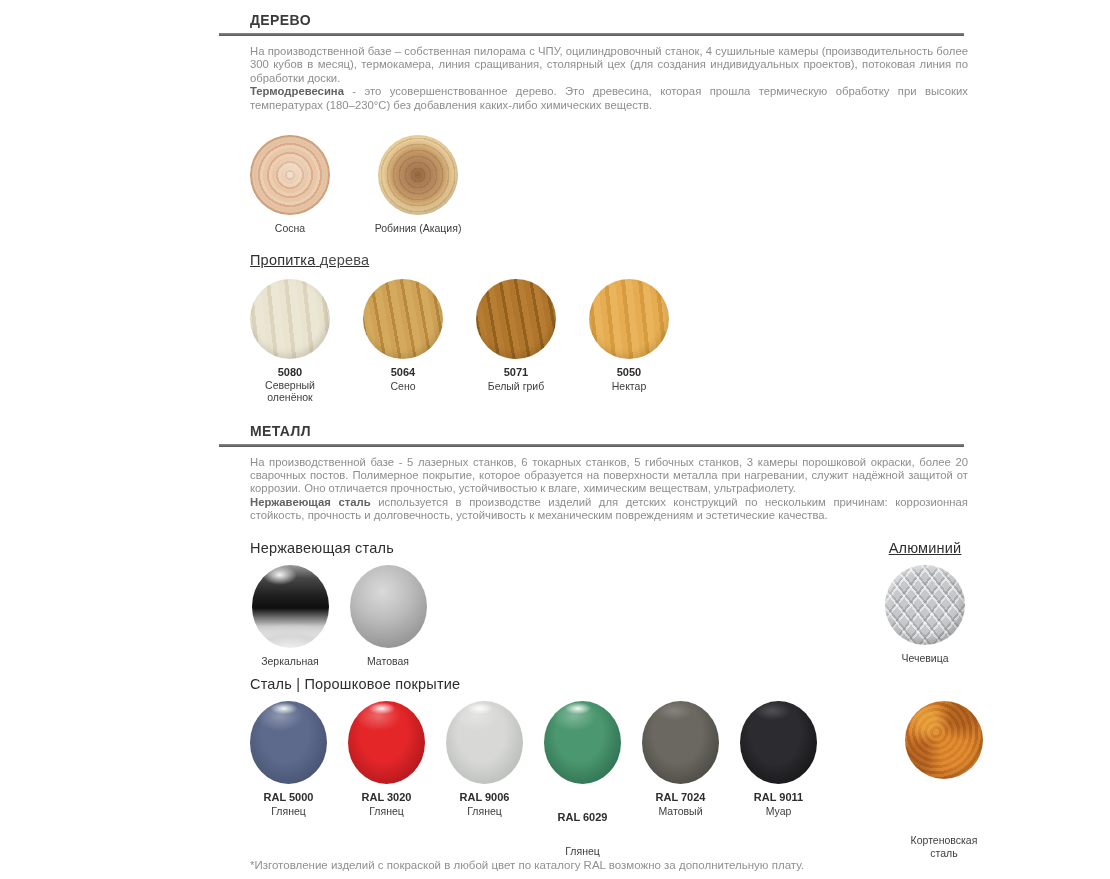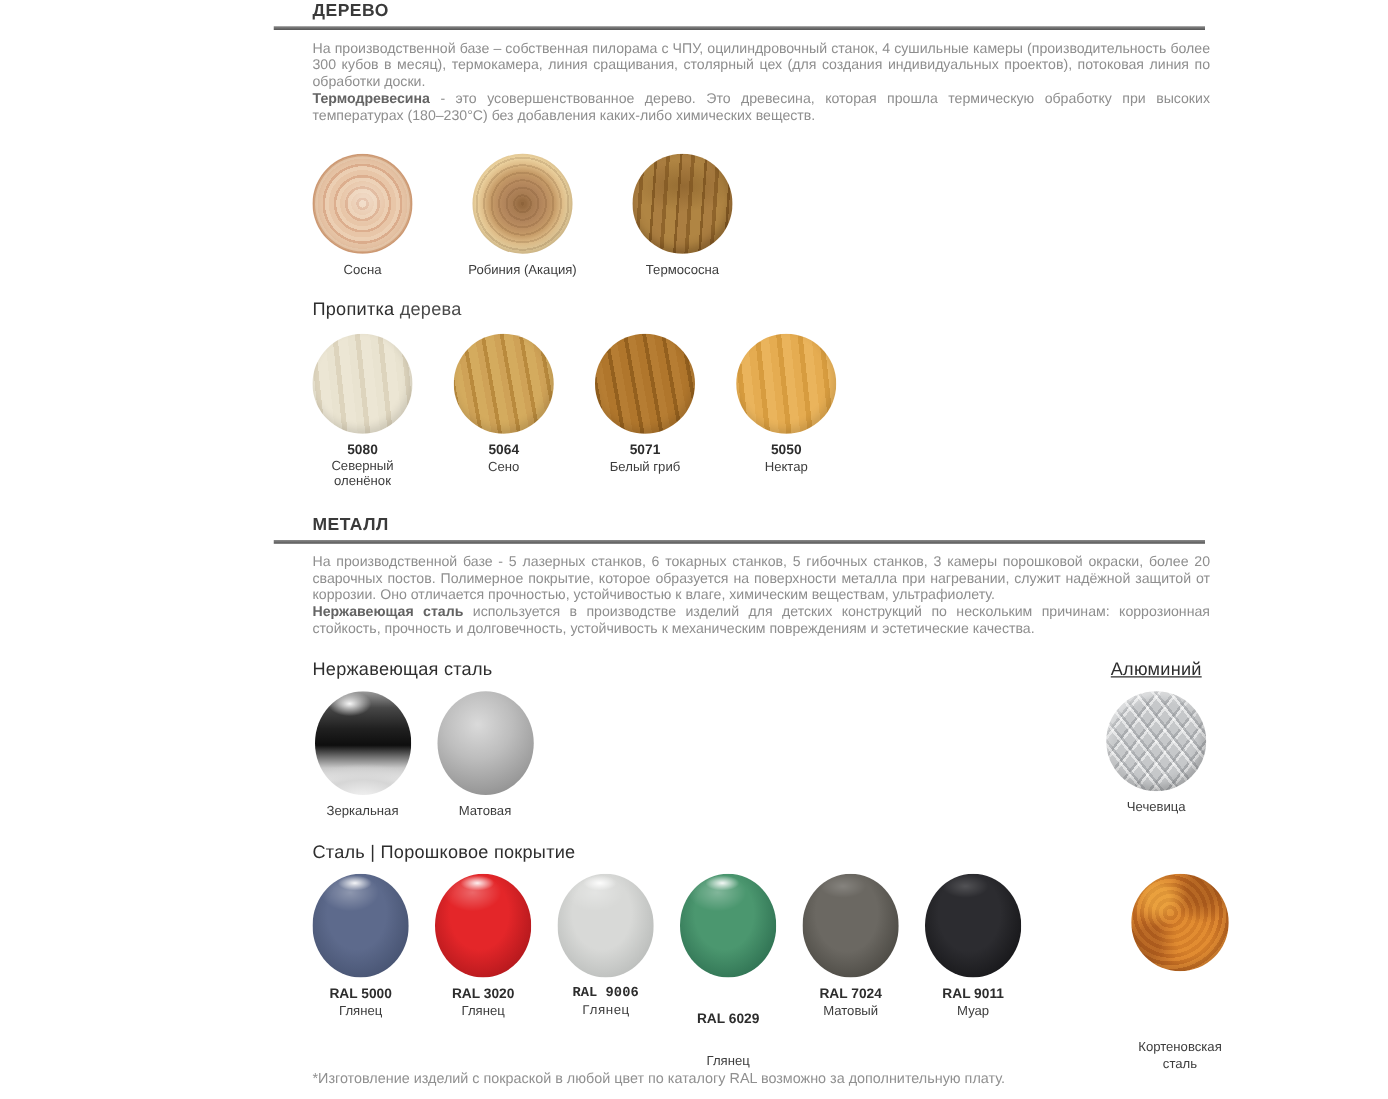--- a/index.html
+++ b/index.html
@@ -4,21 +4,21 @@
 <style>
   html,body{margin:0;padding:0;background:#fff;}
   .page{
     position:relative;
     width:1110px;height:879px;
     background:#ffffff;
     font-family:"Liberation Sans", sans-serif;
     overflow:hidden;
   }
   .content{
-    position:absolute;left:250px;top:0;width:718px;
+    position:absolute;left:250px;top:12px;width:718px;
   }
   
   .sec-title{
     font-size:14px;font-weight:bold;color:#3a3a3a;letter-spacing:.4px;
   }
   .sec-rule{
     height:3px;width:745px;margin:5px 0 9px -31px;
     background:linear-gradient(180deg,#8a8a8a,#555555);
     border:none;
   }
@@ -139,25 +139,25 @@
   }
   .corten-item{margin-left:66px;gap:46px;}
   .corten-item .sw-label{margin-top:9px;}
 
   .footnote{
     font-size:11.5px;color:#909090;
   }
 
   
   .mt-row1{margin-top:23px;gap:48px;}
-  .imp-head{margin-top:17px;}
+  .imp-head{margin-top:17px;text-decoration:underline;}
   .imp-row{margin-top:11px;gap:33px;}
   .metal-sec{margin-top:19px;}
   .metal-cols{margin-top:17px;}
-  .powder-head{margin-top:19px;}
+  .powder-head{margin-top:9px;}
   .powder-row{margin-top:9px;}
 </style>
 </head>
 <body>
 
 <div class="page">
   <div class="content">
 
     <div>
       <div class="sec-title">ДЕРЕВО</div>
@@ -167,24 +167,20 @@
       </p>
 
       <div class="swatch-row mt-row1">
         <div class="swatch-item">
           <div class="sw sw-pine" style="--c1: #e3bd9c;"></div>
           <div class="sw-label">Сосна</div>
         </div>
         <div class="swatch-item">
           <div class="sw sw-robinia rings" style="--c1: #c49a66;"></div>
           <div class="sw-label">Робиния (Акация)</div>
-        </div>
-        <div class="swatch-item">
-          <div class="sw sw-thermo" style="--c1: #a2763b;"></div>
-          <div class="sw-label">Термососна</div>
         </div>
       </div>
 
       <div class="subhead imp-head">
         <span>Пропитка</span>
         <span class="light">дерева</span>
       </div>
 
       <div class="swatch-row imp-row">
         <div class="swatch-item">
@@ -245,21 +241,21 @@
         <div class="swatch-item" style="width:77px;">
           <div class="ral" style="--c1: #5d6a8c; --c2: #3f4b68;"></div>
           <div class="sw-code">RAL 5000</div>
           <div class="sw-finish">Глянец</div>
         </div>
         <div class="swatch-item" style="width:77px;">
           <div class="ral" style="--c1: #e42629; --c2: #a01318;"></div>
           <div class="sw-code">RAL 3020</div>
           <div class="sw-finish">Глянец</div>
         </div>
-        <div class="swatch-item" style="width:77px;font-family:Liberation Mono, monospace;">
+        <div class="swatch-item" style="width:77px;">
           <div class="ral" style="--c1: #d8d9d7; --c2: #b0b3b1;"></div>
           <div class="sw-code">RAL 9006</div>
           <div class="sw-finish">Глянец</div>
         </div>
         <div class="swatch-item" style="width:77px;gap:20px;">
           <div class="ral" style="--c1: #4b976f; --c2: #256448;"></div>
           <div class="sw-code">RAL 6029</div>
           <div class="sw-finish">Глянец</div>
         </div>
         <div class="swatch-item" style="width:77px;">

